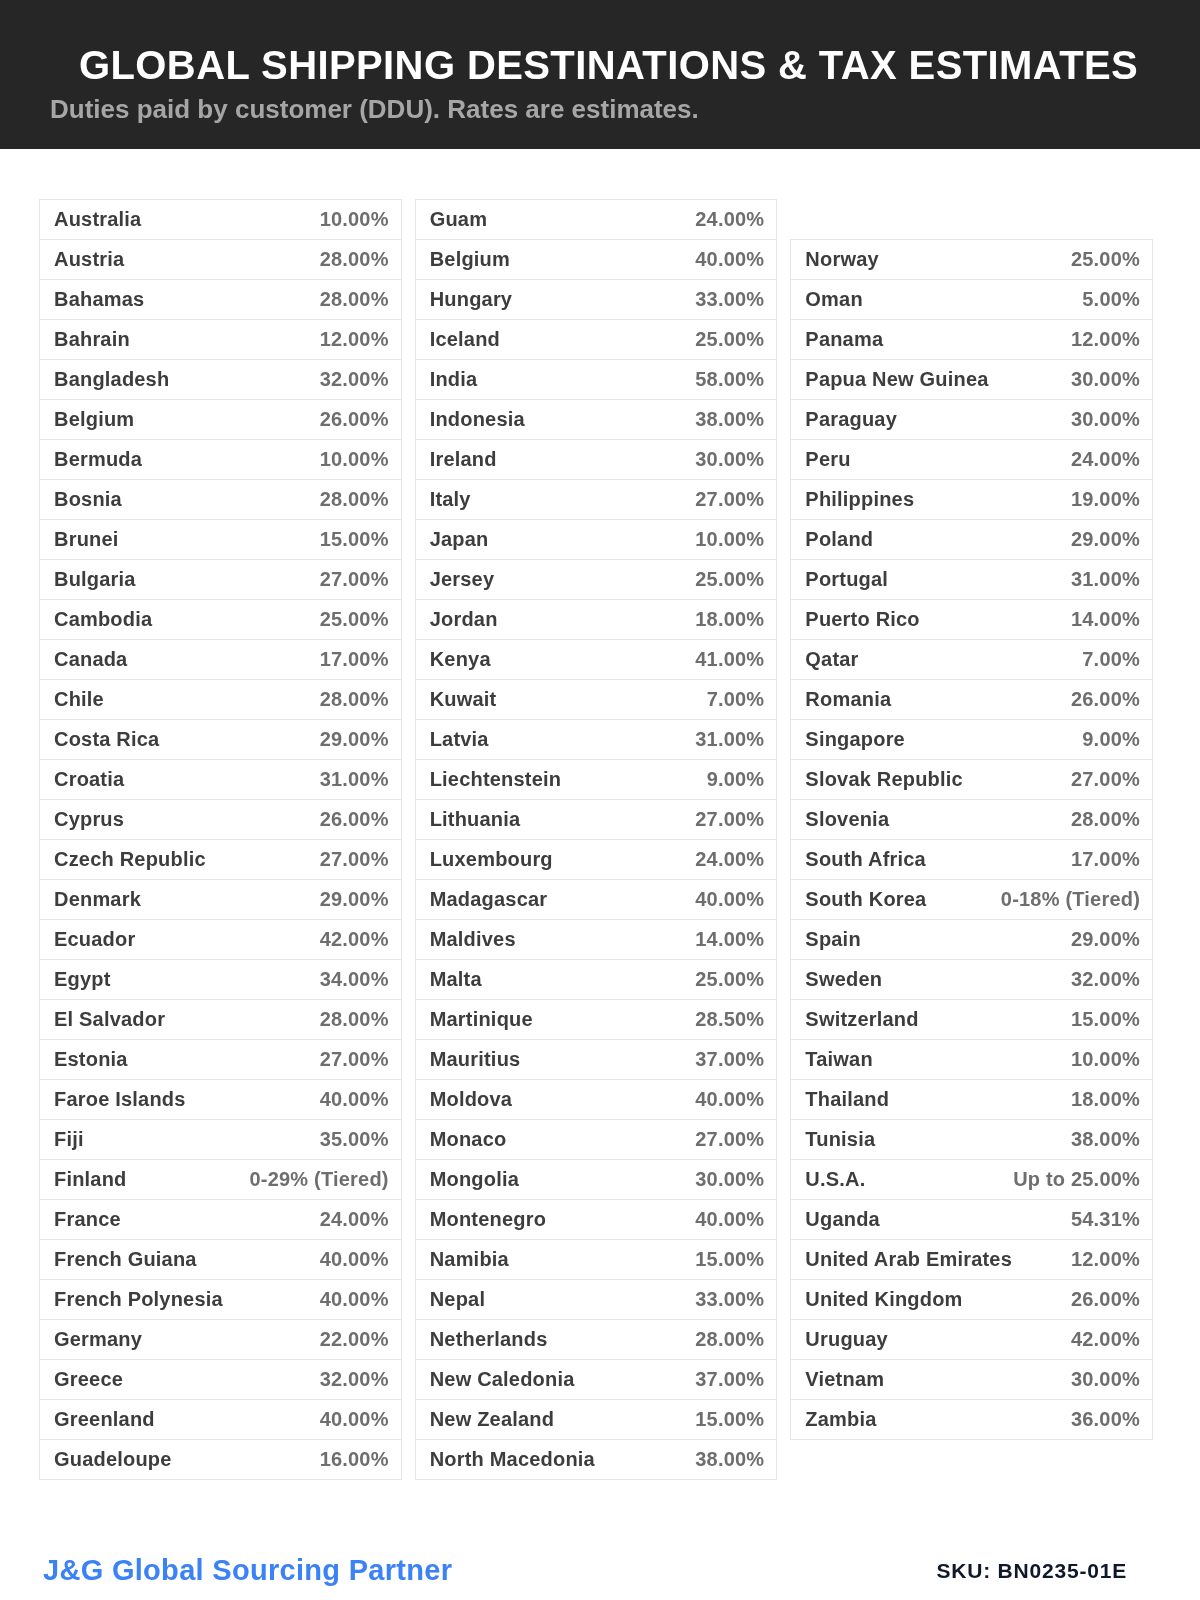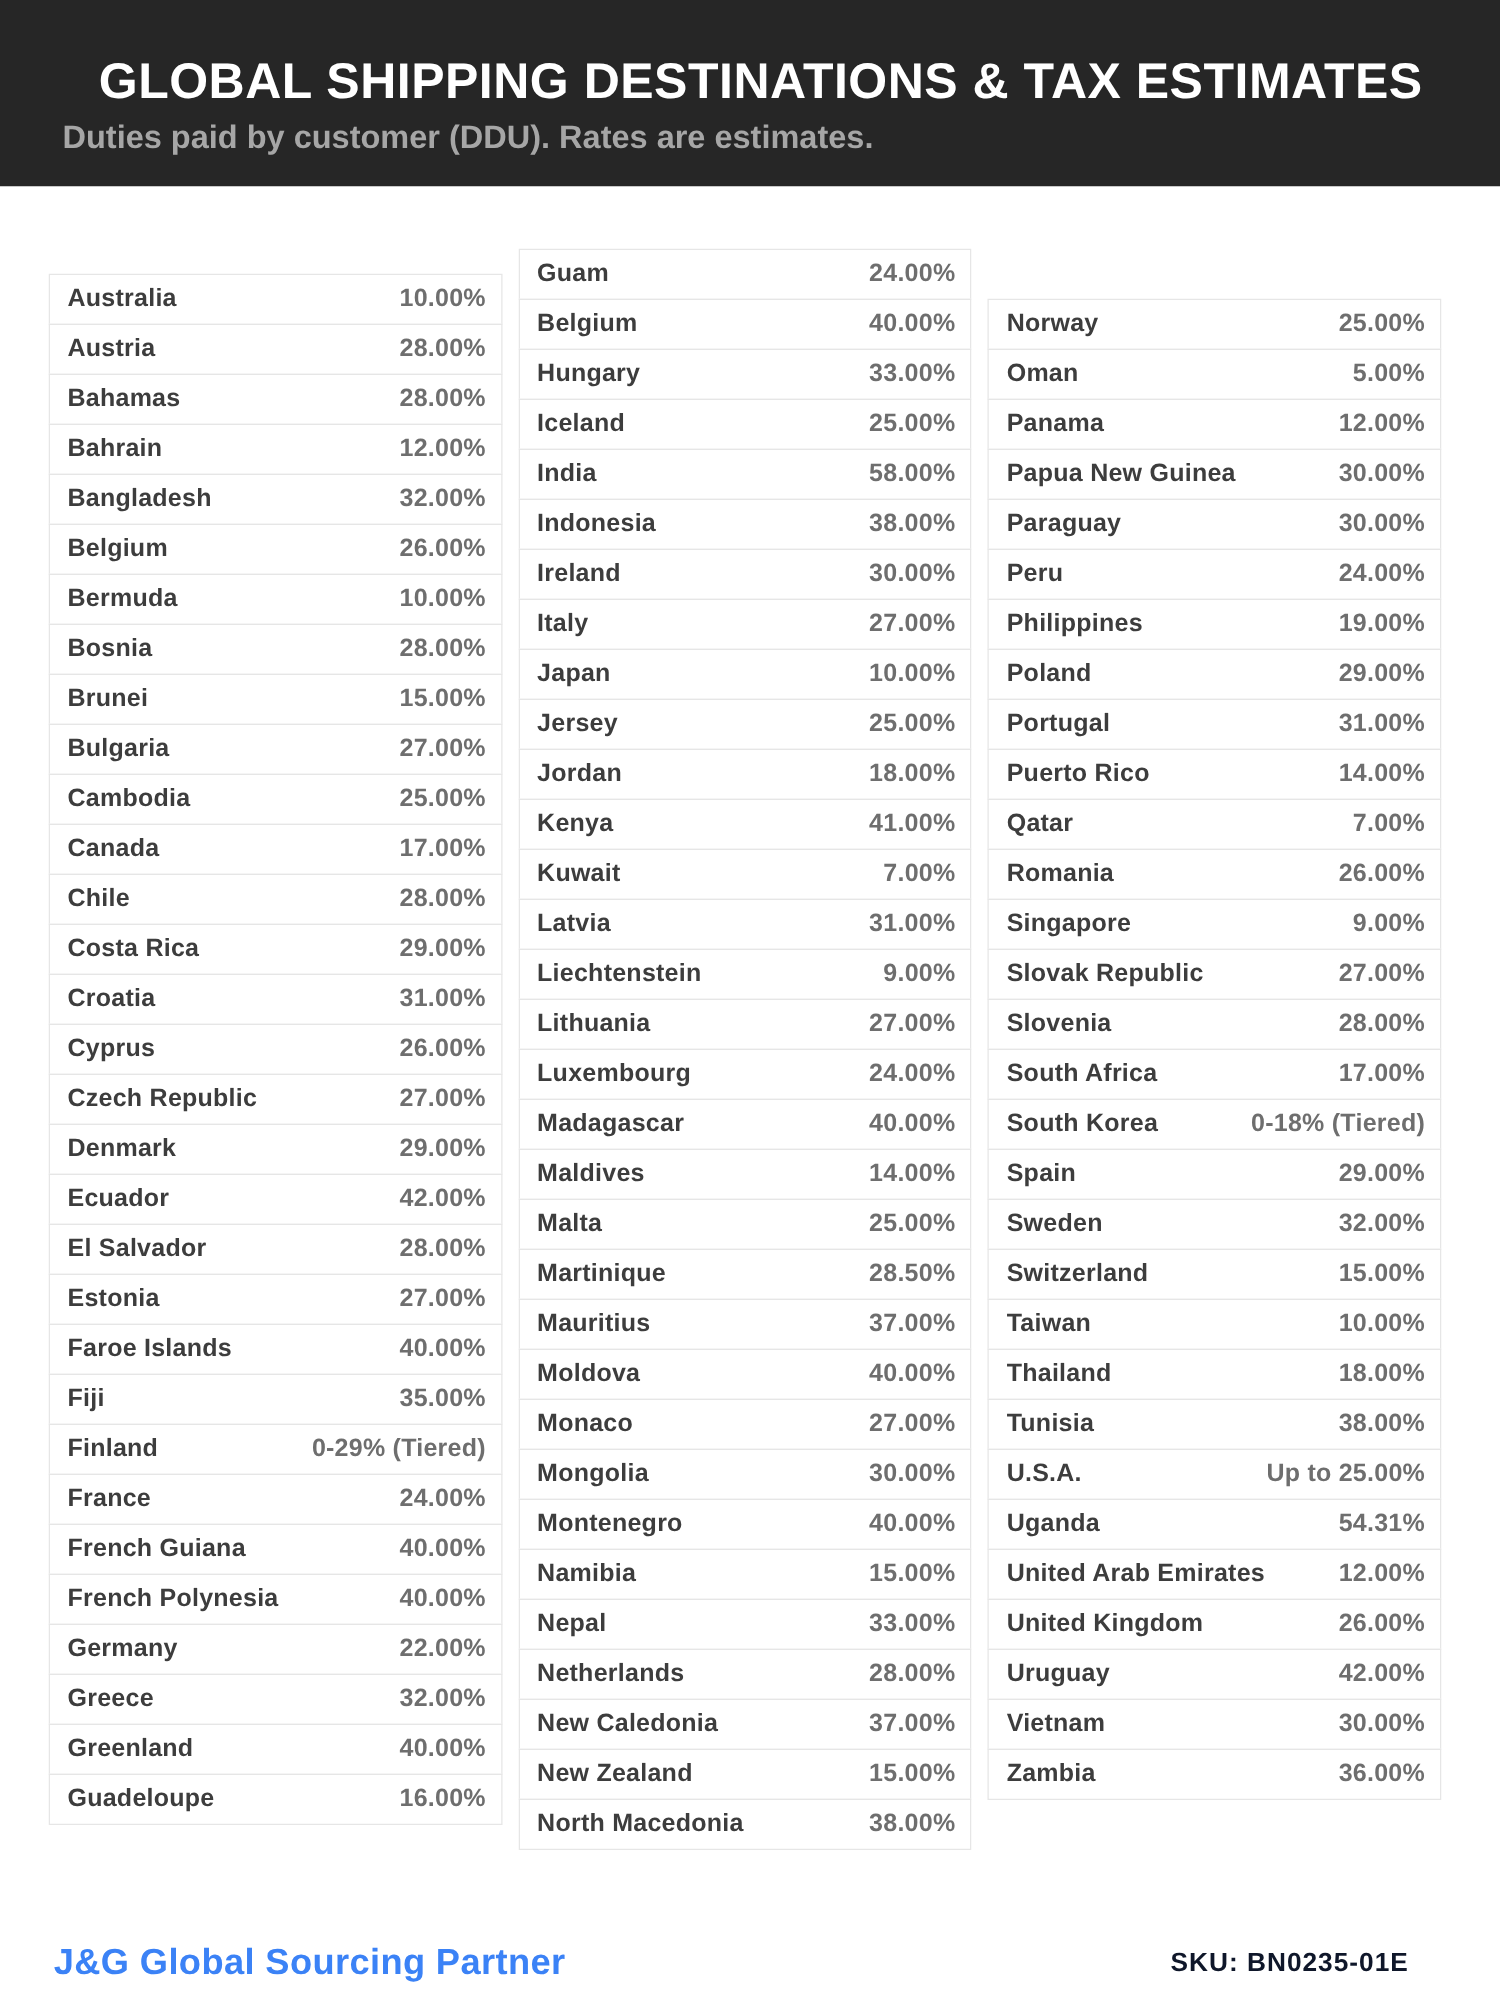--- a/index.html
+++ b/index.html
@@ -172,20 +172,24 @@
         </div>
         <div class="row">
           <span class="country">Denmark</span>
           <span class="rate">29.00%</span>
         </div>
         <div class="row">
           <span class="country">Ecuador</span>
           <span class="rate">42.00%</span>
         </div>
         <div class="row">
+          <span class="country">Egypt</span>
+          <span class="rate">34.00%</span>
+        </div>
+        <div class="row">
           <span class="country">El Salvador</span>
           <span class="rate">28.00%</span>
         </div>
         <div class="row">
           <span class="country">Estonia</span>
           <span class="rate">27.00%</span>
         </div>
         <div class="row">
           <span class="country">Faroe Islands</span>
           <span class="rate">40.00%</span>

